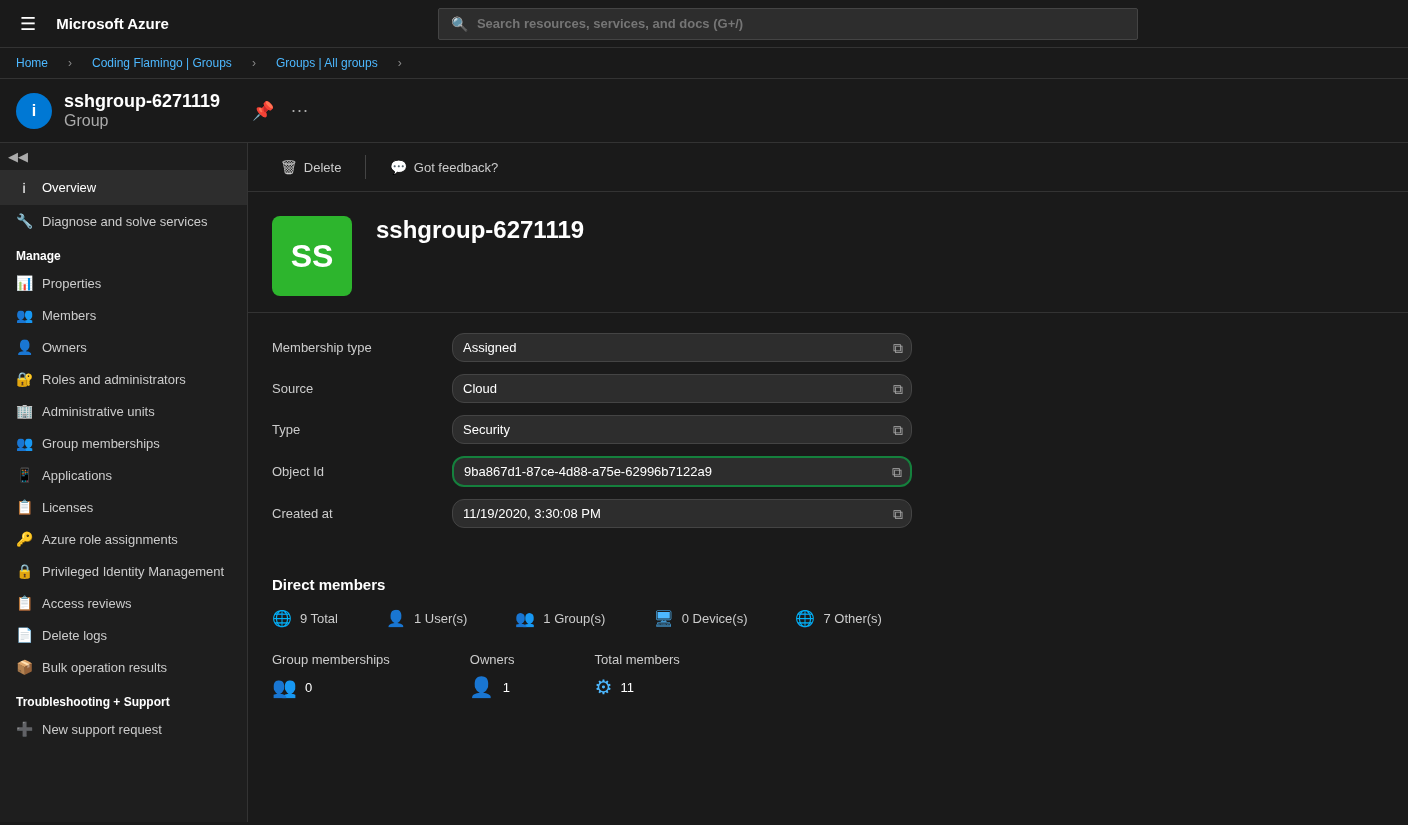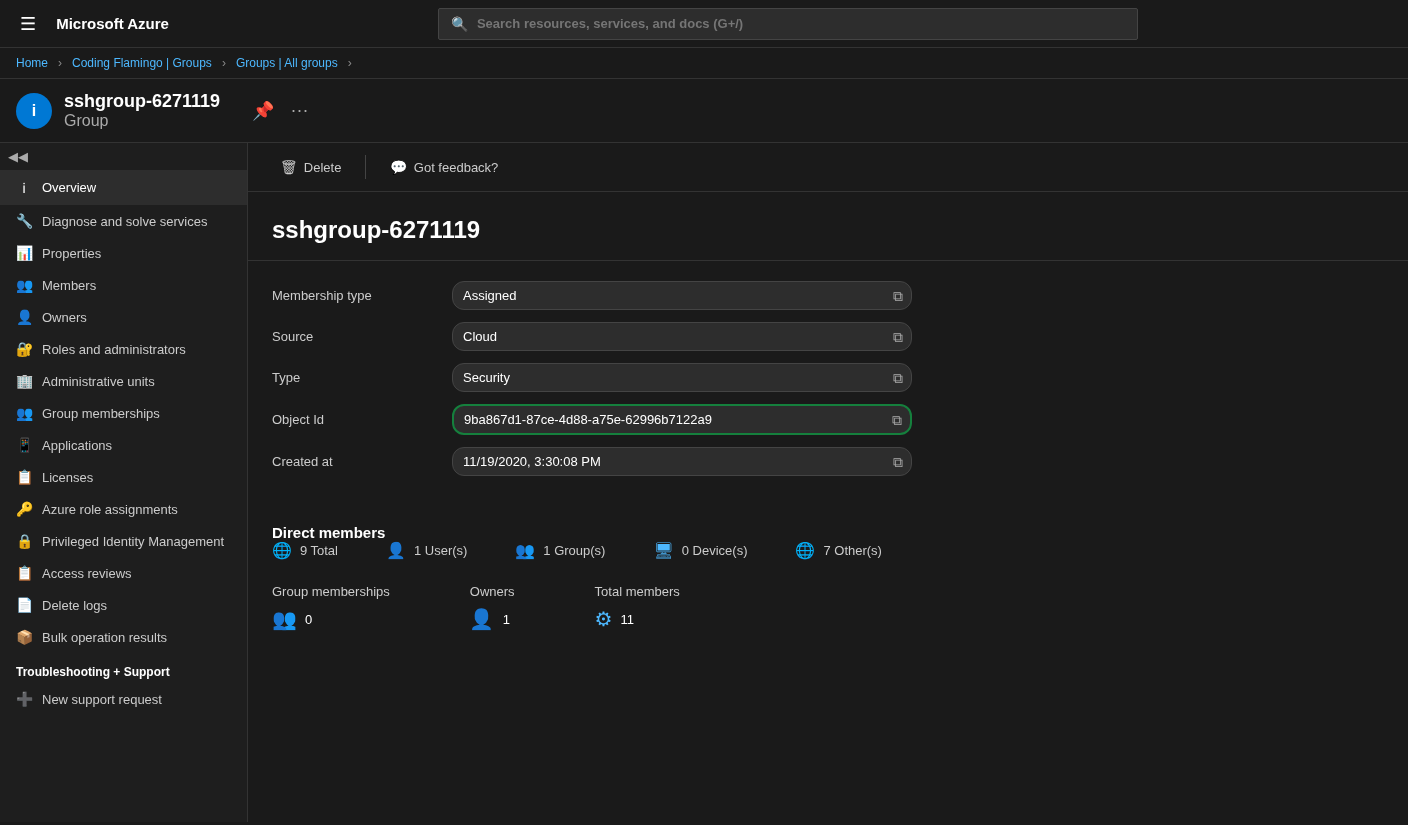--- a/index.html
+++ b/index.html
@@ -58,21 +58,21 @@
       font-weight: bold;
     }
     .search-icon { color: #aaa; font-size: 14px; }
 
     
     .breadcrumb {
       background: #1a1a1a;
       padding: 8px 16px;
       display: flex;
       align-items: center;
-      gap: 10px;
+      gap: 20px;
       font-size: 12px;
       color: #4db8ff;
       border-bottom: 1px solid #333;
     }
     .breadcrumb span { color: #888; }
     .breadcrumb a { color: #4db8ff; text-decoration: none; cursor: pointer; }
 
     
     .page-header {
       background: #1a1a1a;
@@ -269,20 +269,21 @@
     }
 
     
     .members-section {
       padding: 16px 24px;
     }
     .section-title {
       font-size: 15px;
       font-weight: 600;
       color: #fff;
+      margin-bottom: 16px;
     }
     .members-stats {
       display: flex;
       gap: 48px;
       margin-bottom: 24px;
     }
     .member-stat {
       display: flex;
       align-items: center;
       gap: 8px;
@@ -355,20 +356,21 @@
 
     <div class="sidebar-item active">
       <span class="si-icon">ℹ</span>
       <span>Overview</span>
     </div>
     <div class="sidebar-item">
       <span class="si-icon">🔧</span>
       <span>Diagnose and solve services</span>
     </div>
 
+    <div class="sidebar-section-label">Manage</div>
 
     <div class="sidebar-item">
       <span class="si-icon">📊</span>
       <span>Properties</span>
     </div>
     <div class="sidebar-item">
       <span class="si-icon">👥</span>
       <span>Members</span>
     </div>
     <div class="sidebar-item">
@@ -434,20 +436,21 @@
         <span>Delete</span>
       </button>
       <div class="divider-v"></div>
       <button class="action-btn">
         <span class="btn-icon">💬</span>
         <span>Got feedback?</span>
       </button>
     </div>
 
     <div class="overview-card">
+      <div class="group-avatar">SS</div>
       <div>
         <div class="group-name">sshgroup-6271119</div>
       </div>
     </div>
 
     <div class="properties-section">
 
       <div class="prop-row">
         <div class="prop-label">Membership type</div>
         <div class="prop-value-box">

